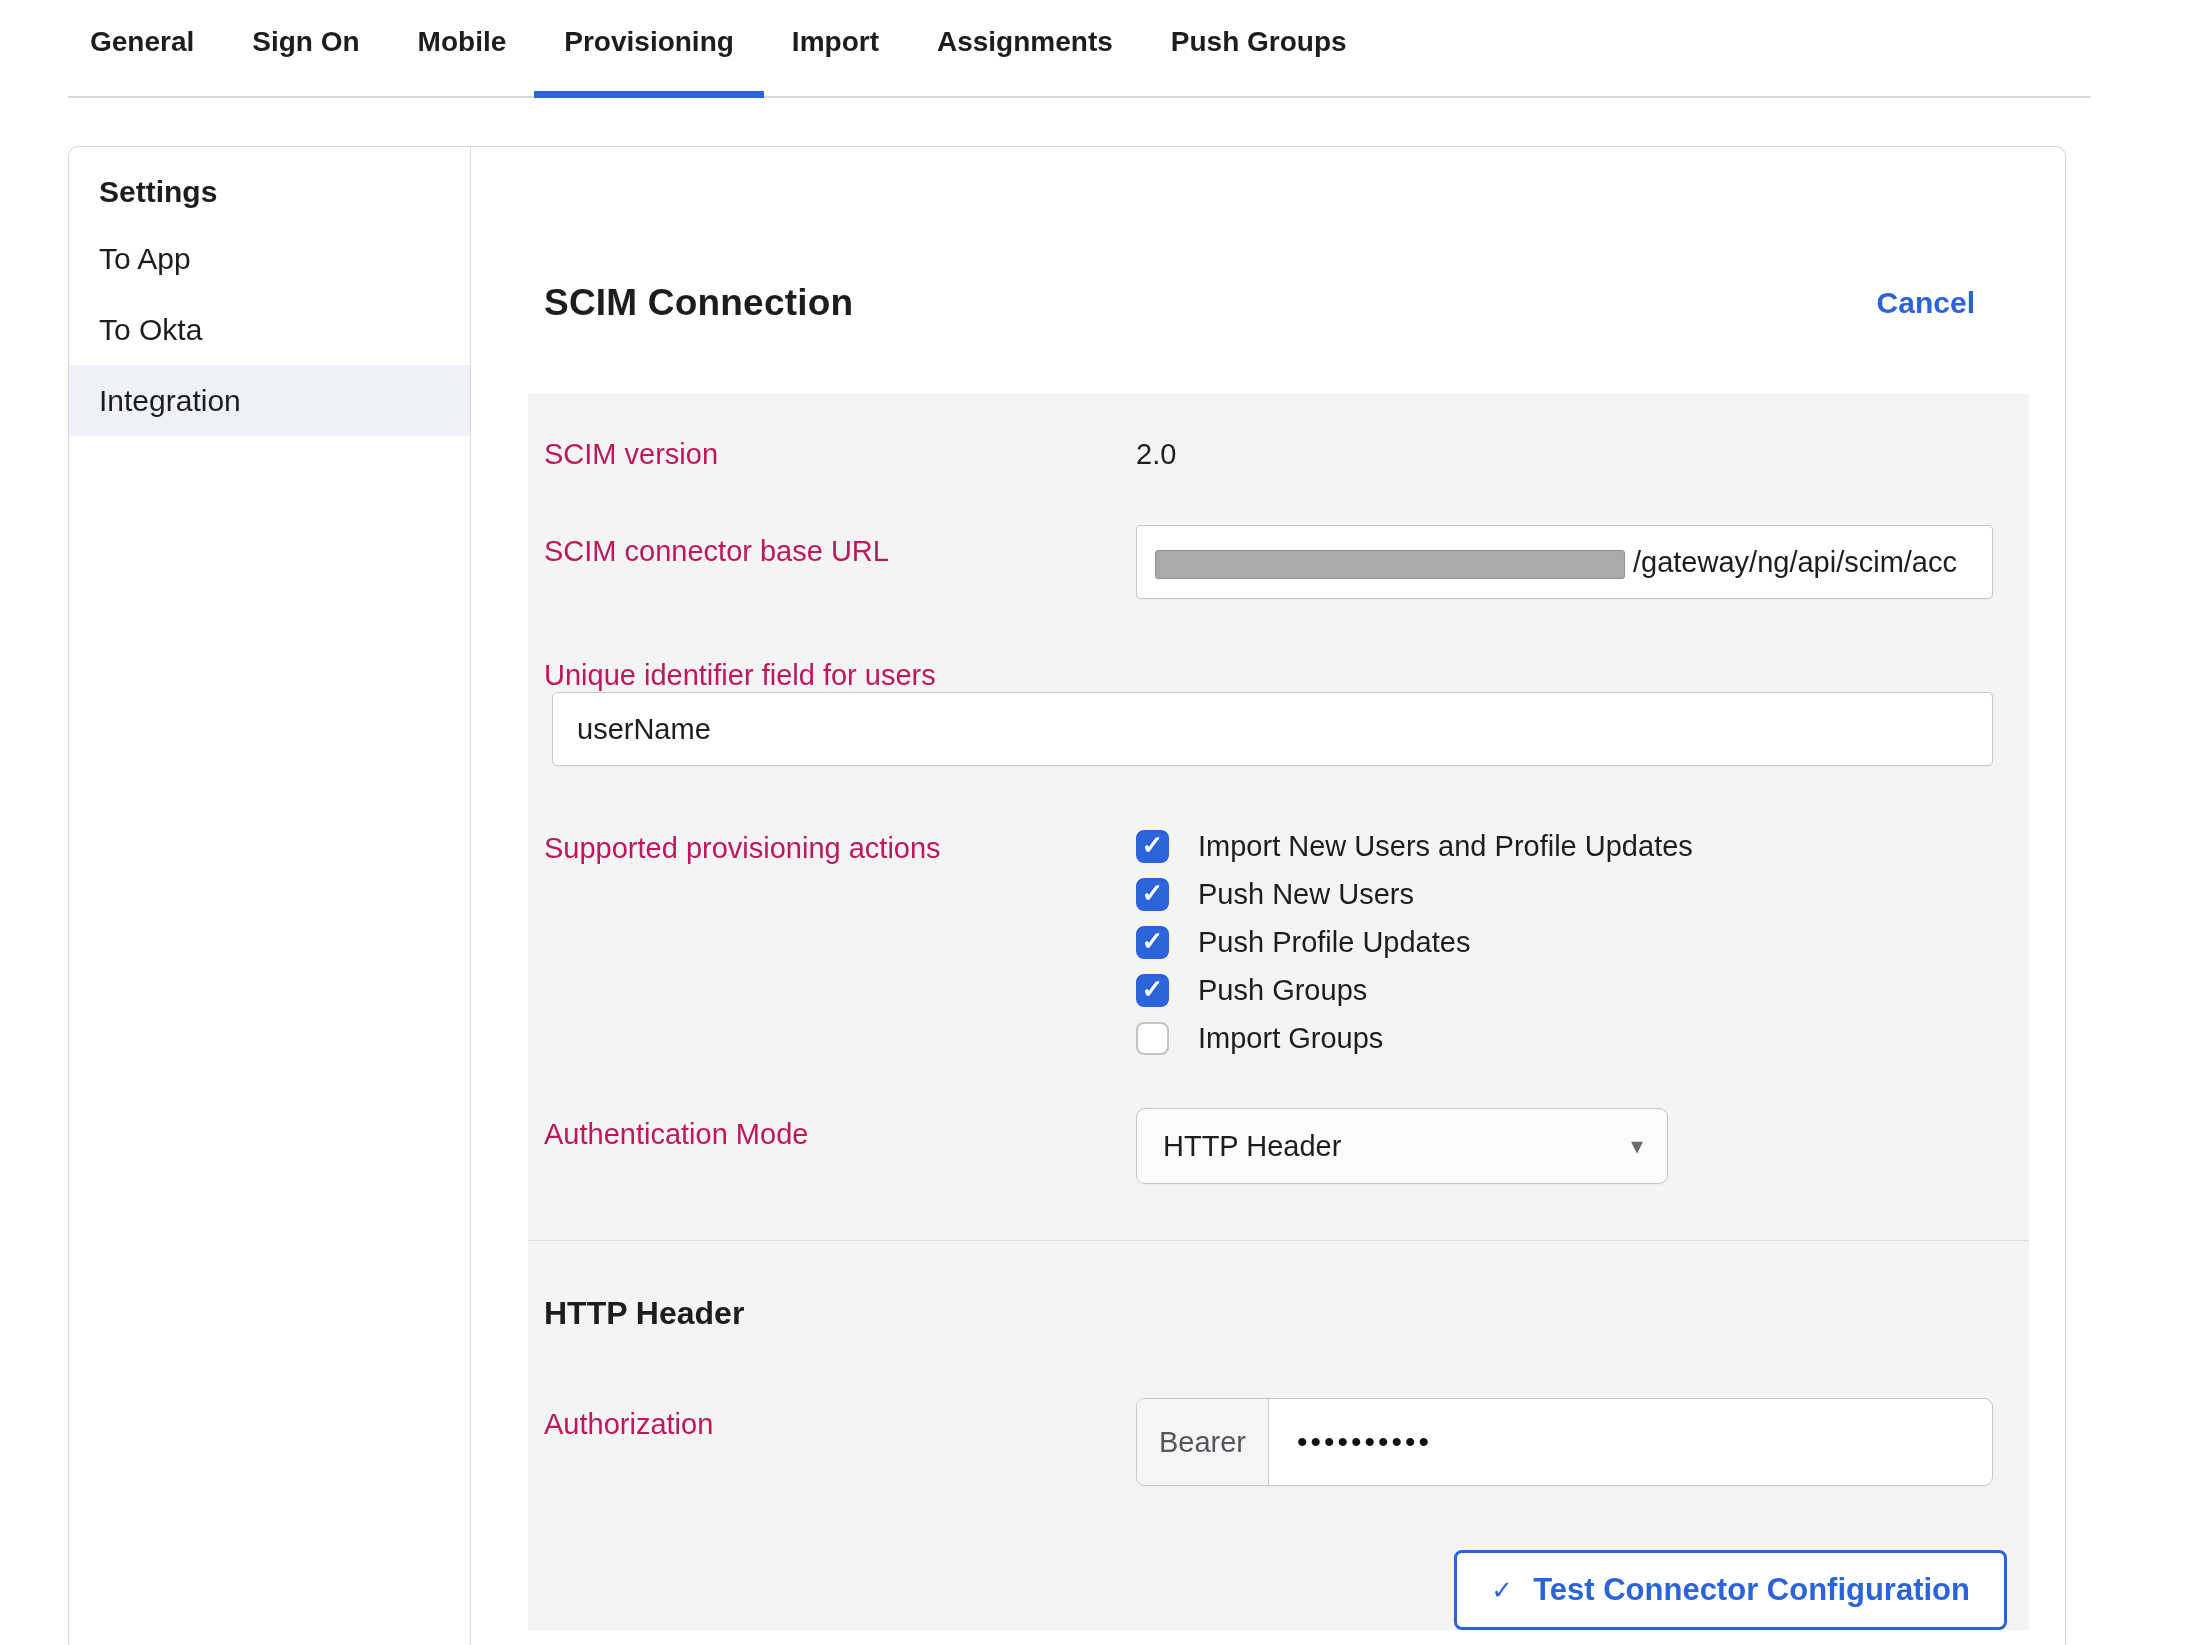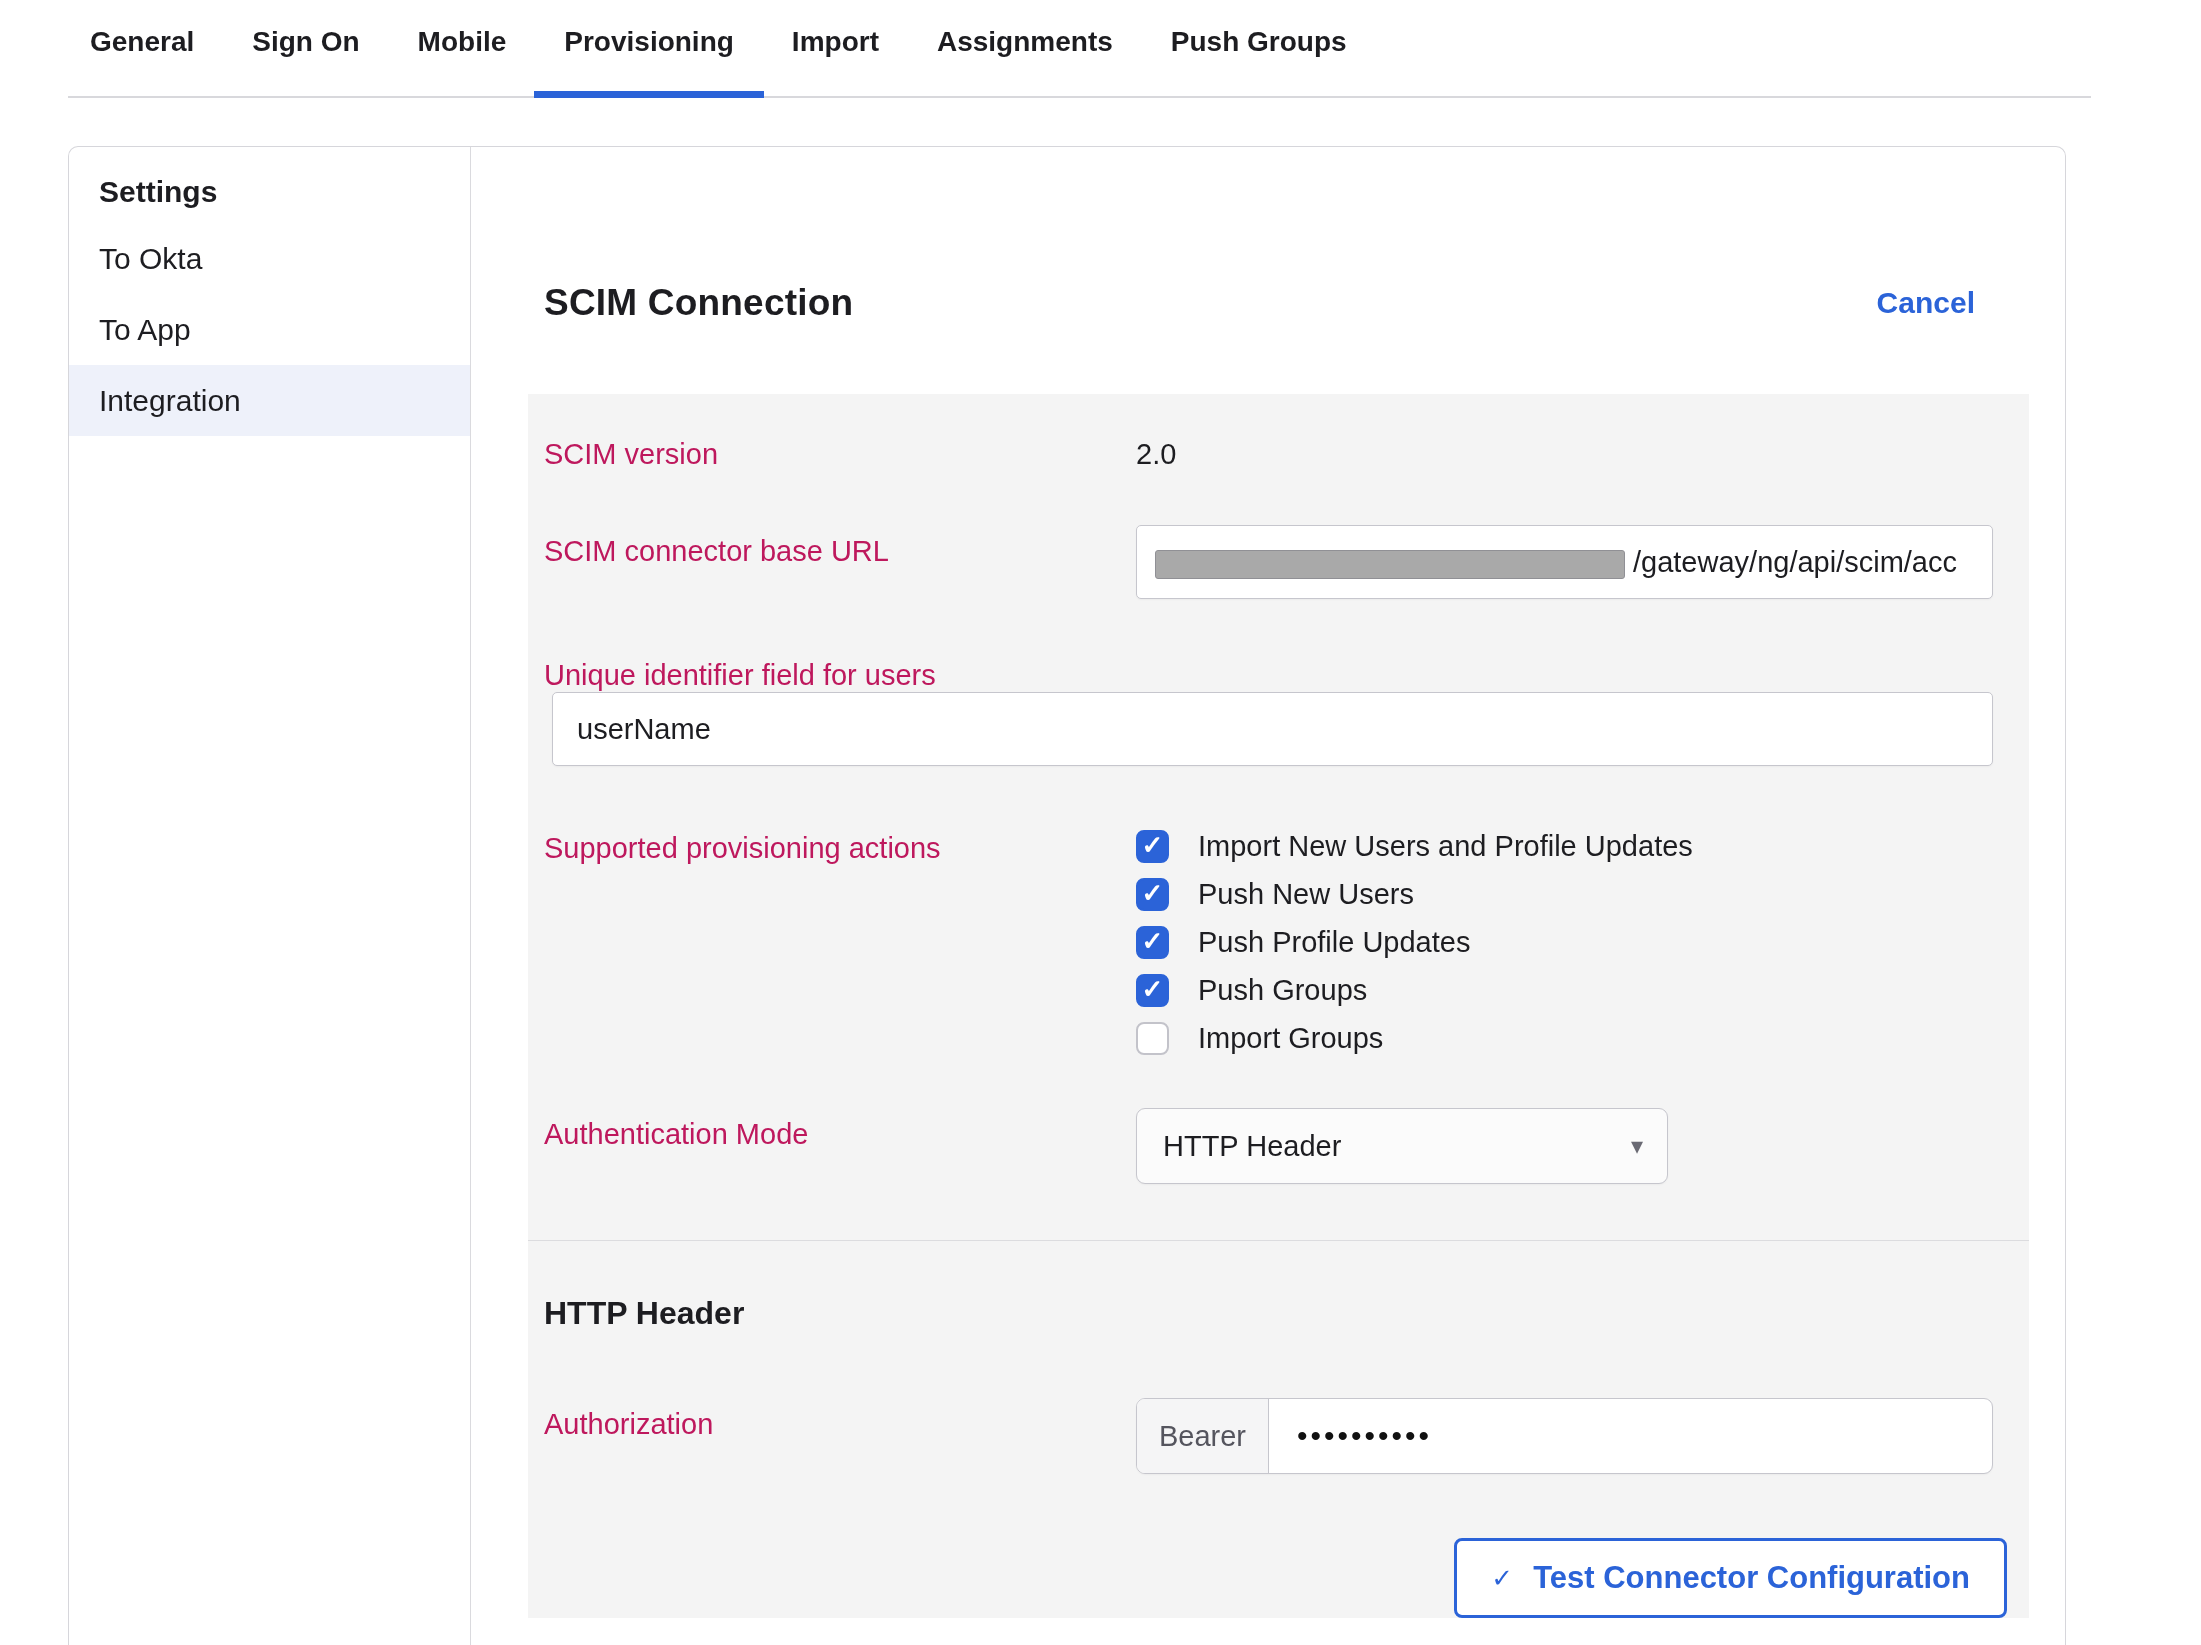--- a/index.html
+++ b/index.html
@@ -70,21 +70,21 @@
   .dropdown { width:532px; height:76px; background:#fbfbfb; border:1px solid #c6c6cd;
     border-radius:9px; display:flex; align-items:center; justify-content:space-between;
     font-size:29px; padding:0 24px 0 26px; cursor:pointer;
     box-shadow:0 1px 2px rgba(0,0,0,.04); }
   .caret { color:#6a6a73; font-size:24px; }
 
   .card-divider { height:1px; background:#dcdcdf; margin:56px -36px 0 -16px; }
   .section-title { font-size:32px; font-weight:700; margin:54px 0 0; }
 
   
-  .input-group { display:flex; height:76px; border:1px solid #c6c6cd; border-radius:9px;
+  .input-group { display:flex; height:88px; border:1px solid #c6c6cd; border-radius:9px;
     background:#fff; overflow:hidden; box-shadow:0 1px 2px rgba(0,0,0,.04); }
   .input-prefix { width:132px; background:#f5f5f6; border-right:1px solid #c6c6cd;
     display:flex; align-items:center; justify-content:center; font-size:29px;
     color:#55555e; flex:none; }
   .masked-value { display:flex; align-items:center; padding-left:28px; font-size:30px;
     letter-spacing:3px; color:#111; }
 
   
   .test-row { display:flex; justify-content:flex-end; margin:64px -14px 0 0; }
   .test-btn { height:80px; background:#fff; border:3px solid var(--accent);
@@ -109,22 +109,22 @@
   <div class="tab active">Provisioning</div>
   <div class="tab">Import</div>
   <div class="tab">Assignments</div>
   <div class="tab">Push Groups</div>
 </nav>
 
 <div class="panel">
 
   <aside class="sidebar">
     <div class="sidebar-title">Settings</div>
+    <div class="side-item">To App</div>
     <div class="side-item">To Okta</div>
-    <div class="side-item">To App</div>
     <div class="side-item selected">Integration</div>
   </aside>
 
   <section class="content">
 
     <div class="content-header">
       <h1 class="page-title">SCIM Connection</h1>
       <a class="link">Cancel</a>
     </div>
 

